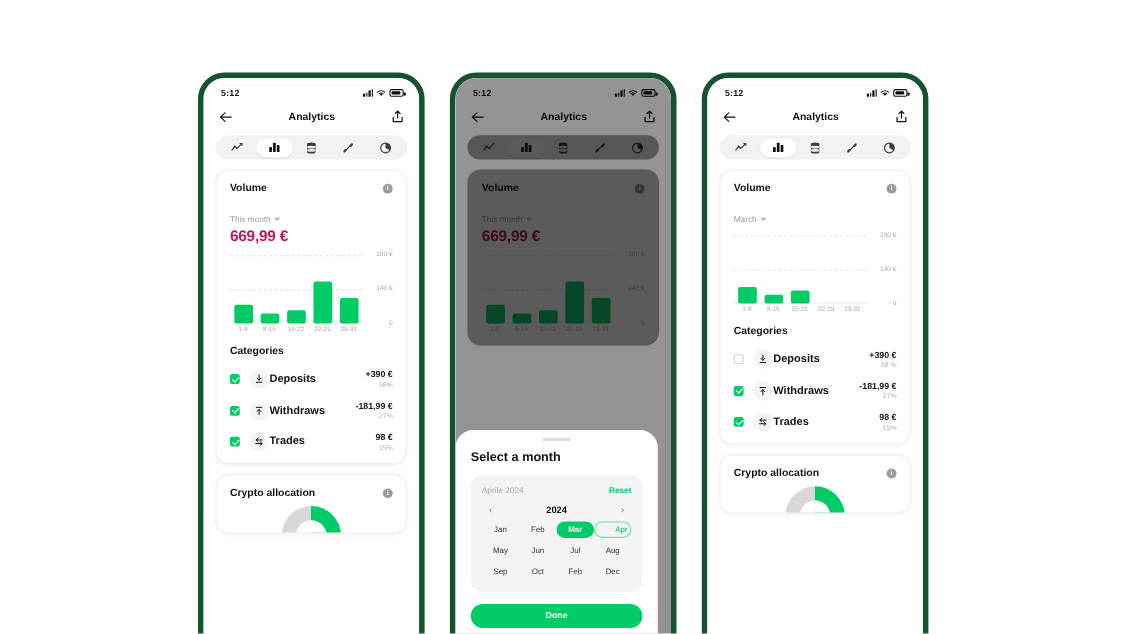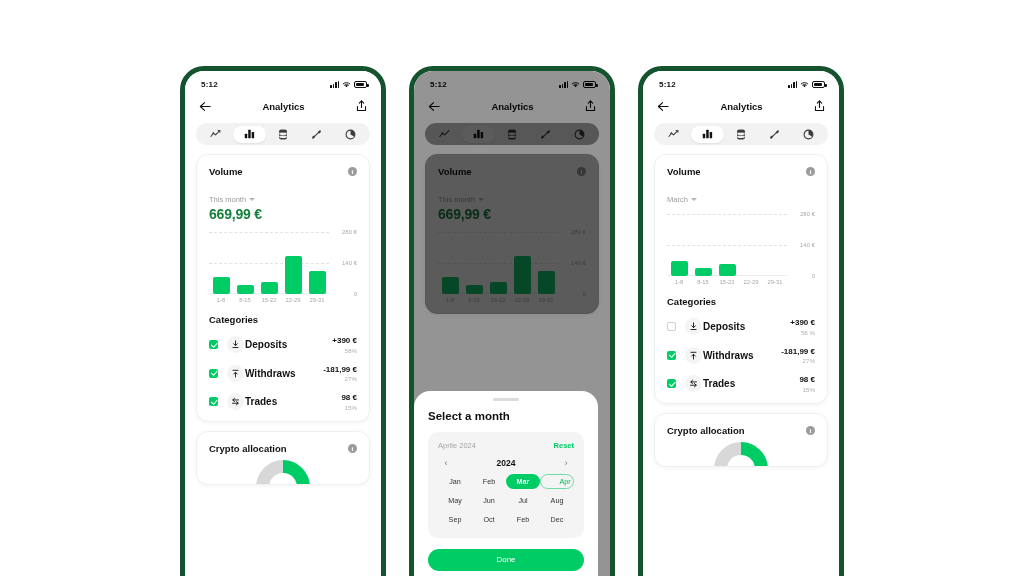--- a/index.html
+++ b/index.html
@@ -85,21 +85,21 @@
     color: #fff; font-size: 6.5px; font-weight: bold;
     display: flex; align-items: center; justify-content: center;
     font-family: "Liberation Serif", serif;
   }
   .period {
     margin-top: 18px; font-size: 7.5px; color: #9b9b9b;
     display: flex; align-items: center; gap: 3px;
   }
   .chev-d { width: 0; height: 0; border-left: 3px solid transparent;
             border-right: 3px solid transparent; border-top: 3.5px solid #b5b5b5; }
-  .amount { margin-top: 2px; font-size: 14px; font-weight: bold; color: #15803d; letter-spacing: -.2px; }
+  .amount { margin-top: 2px; font-size: 14px; font-weight: bold; color: #be185d; letter-spacing: -.2px; }
 
   
   .chart { position: relative; margin-top: 10px; height: 62px; padding-right: 28px; }
   .gridline {
     position: absolute; left: 0; right: 28px; height: 0;
     border-top: 1px dashed #e2e2e2;
   }
   .axis-line { position:absolute; left:0; right:28px; bottom:0; border-top:1px solid #ededed; }
   .ytick {
     position: absolute; right: 0; font-size: 6px; color: #aaa;
@@ -173,21 +173,21 @@
   .month-grid { margin-top: 6px; display: grid; grid-template-columns: repeat(4, 1fr); row-gap: 4px; }
   .m-cell {
     height: 15px; display: flex; align-items: center; justify-content: center;
     font-size: 7.2px; color: #333; border-radius: 8px;
   }
   .m-cell.sel { background: #00cc66; color: #fff; font-weight: bold; }
   .m-cell.cur { border: 1px solid #6fdca6; color: #00b85c; padding-left: 16px; }
   .done-btn {
     margin-top: 11px; height: 22px; border-radius: 12px; background: #00cc66;
     display: flex; align-items: center; justify-content: center;
-    font-size: 8px; font-weight: normal; color: #fff;
+    font-size: 8px; font-weight: bold; color: #fff;
   }
   .home-ind { width: 72px; height: 3px; background: #111; border-radius: 2px; margin: 9px auto 0 auto; }
 
   .dim { filter: brightness(.62) saturate(.9); }
 </style>
 </head>
 <body>
 
 <div class="stage">
 

